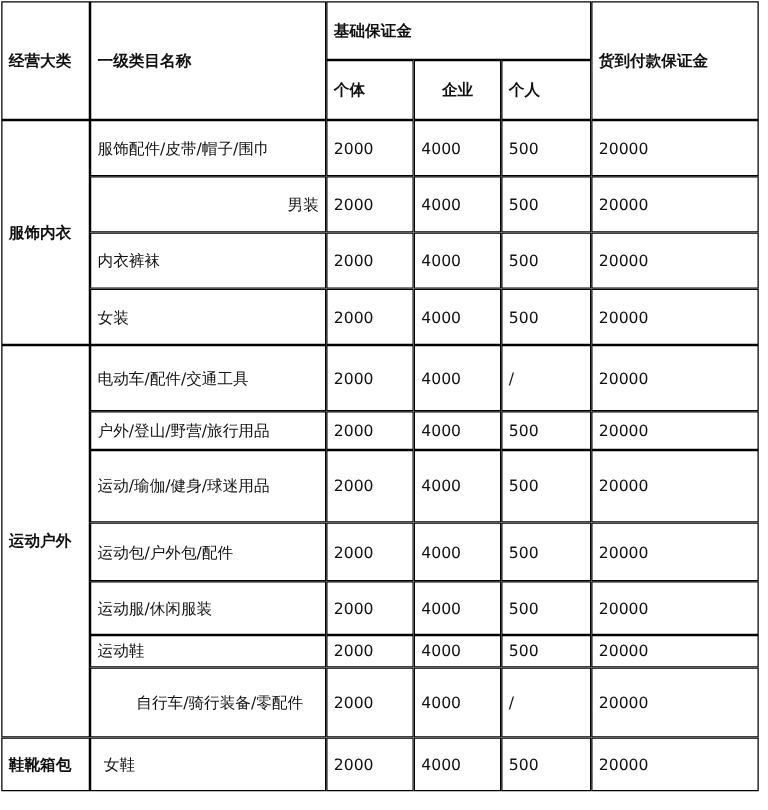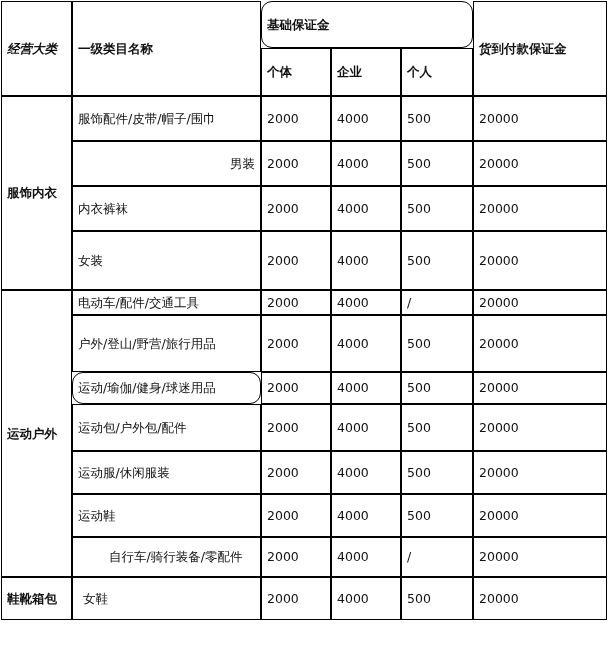--- a/index.html
+++ b/index.html
@@ -84,28 +84,28 @@
     <colgroup>
       <col class="c-group">
       <col class="c-cat">
       <col class="c-a">
       <col class="c-b">
       <col class="c-c">
       <col class="c-cod">
     </colgroup>
     <tbody id="table-body">
         <tr>
-          <td class="hd" rowspan="2" style="height: 95px; font-style: italic;">经营大类</td>
+          <td class="hd" rowspan="2" style="height: 95px;">经营大类</td>
           <td class="hd" rowspan="2">一级类目名称</td>
-          <td class="hd" colspan="3" style="height: 47px; vertical-align: middle; border-radius: 11px;">基础保证金</td>
+          <td class="hd" colspan="3" style="height: 47px; vertical-align: middle;">基础保证金</td>
           <td class="hd" rowspan="2">货到付款保证金</td>
         </tr>
         <tr>
           <td class="hd" style="height: 48px;">个体</td>
-          <td class="hd" style="height: 48px;">企业</td>
+          <td class="hd" style="height: 48px; text-align: center;">企业</td>
           <td class="hd" style="height: 48px;">个人</td>
         </tr>
         <tr>
           <td class="group" rowspan="4">服饰内衣</td>
           <td class="cat" style="height: 45px;">服饰配件/皮带/帽子/围巾</td>
           <td class="num">2000</td>
           <td class="num">4000</td>
           <td class="num">500</td>
           <td class="num">20000</td>
         </tr>
@@ -117,71 +117,71 @@
           <td class="num">20000</td>
         </tr>
         <tr>
           <td class="cat" style="height: 45px; margin-top: 36px;">内衣裤袜</td>
           <td class="num">2000</td>
           <td class="num">4000</td>
           <td class="num">500</td>
           <td class="num">20000</td>
         </tr>
         <tr>
-          <td class="cat" style="height: 59px; margin-left: 32px;">女装</td>
+          <td class="cat" style="height: 45px; margin-left: 32px;">女装</td>
           <td class="num">2000</td>
           <td class="num">4000</td>
           <td class="num">500</td>
           <td class="num">20000</td>
         </tr>
         <tr>
           <td class="group" rowspan="7">运动户外</td>
-          <td class="cat" style="height: 25px;">电动车/配件/交通工具</td>
+          <td class="cat" style="height: 53px;">电动车/配件/交通工具</td>
           <td class="num">2000</td>
           <td class="num">4000</td>
           <td class="num">/</td>
           <td class="num">20000</td>
         </tr>
         <tr>
-          <td class="cat" style="height: 57px;">户外/登山/野营/旅行用品</td>
+          <td class="cat" style="height: 31px;">户外/登山/野营/旅行用品</td>
           <td class="num">2000</td>
           <td class="num">4000</td>
           <td class="num">500</td>
           <td class="num">20000</td>
         </tr>
         <tr>
-          <td class="cat" style="height: 32px; border-radius: 11px;">运动/瑜伽/健身/球迷用品</td>
+          <td class="cat" style="height: 58px;">运动/瑜伽/健身/球迷用品</td>
           <td class="num">2000</td>
           <td class="num">4000</td>
           <td class="num">500</td>
           <td class="num">20000</td>
         </tr>
         <tr>
           <td class="cat" style="height: 47px; margin-top: 48px;">运动包/户外包/配件</td>
           <td class="num">2000</td>
           <td class="num">4000</td>
           <td class="num">500</td>
           <td class="num">20000</td>
         </tr>
         <tr>
           <td class="cat" style="height: 43px;">运动服/休闲服装</td>
           <td class="num">2000</td>
           <td class="num">4000</td>
           <td class="num">500</td>
           <td class="num">20000</td>
         </tr>
         <tr>
-          <td class="cat" style="height: 43px;">运动鞋</td>
+          <td class="cat" style="height: 26px;">运动鞋</td>
           <td class="num">2000</td>
           <td class="num">4000</td>
           <td class="num">500</td>
           <td class="num">20000</td>
         </tr>
         <tr>
-          <td class="cat" style="height: 40px; padding-left: 36px;">自行车/骑行装备/零配件</td>
+          <td class="cat" style="height: 56px; padding-left: 36px;">自行车/骑行装备/零配件</td>
           <td class="num">2000</td>
           <td class="num">4000</td>
           <td class="num">/</td>
           <td class="num">20000</td>
         </tr>
         <tr>
           <td class="group" rowspan="1">鞋靴箱包</td>
           <td class="cat" style="height: 43px; padding-left: 10px;">女鞋</td>
           <td class="num">2000</td>
           <td class="num">4000</td>

